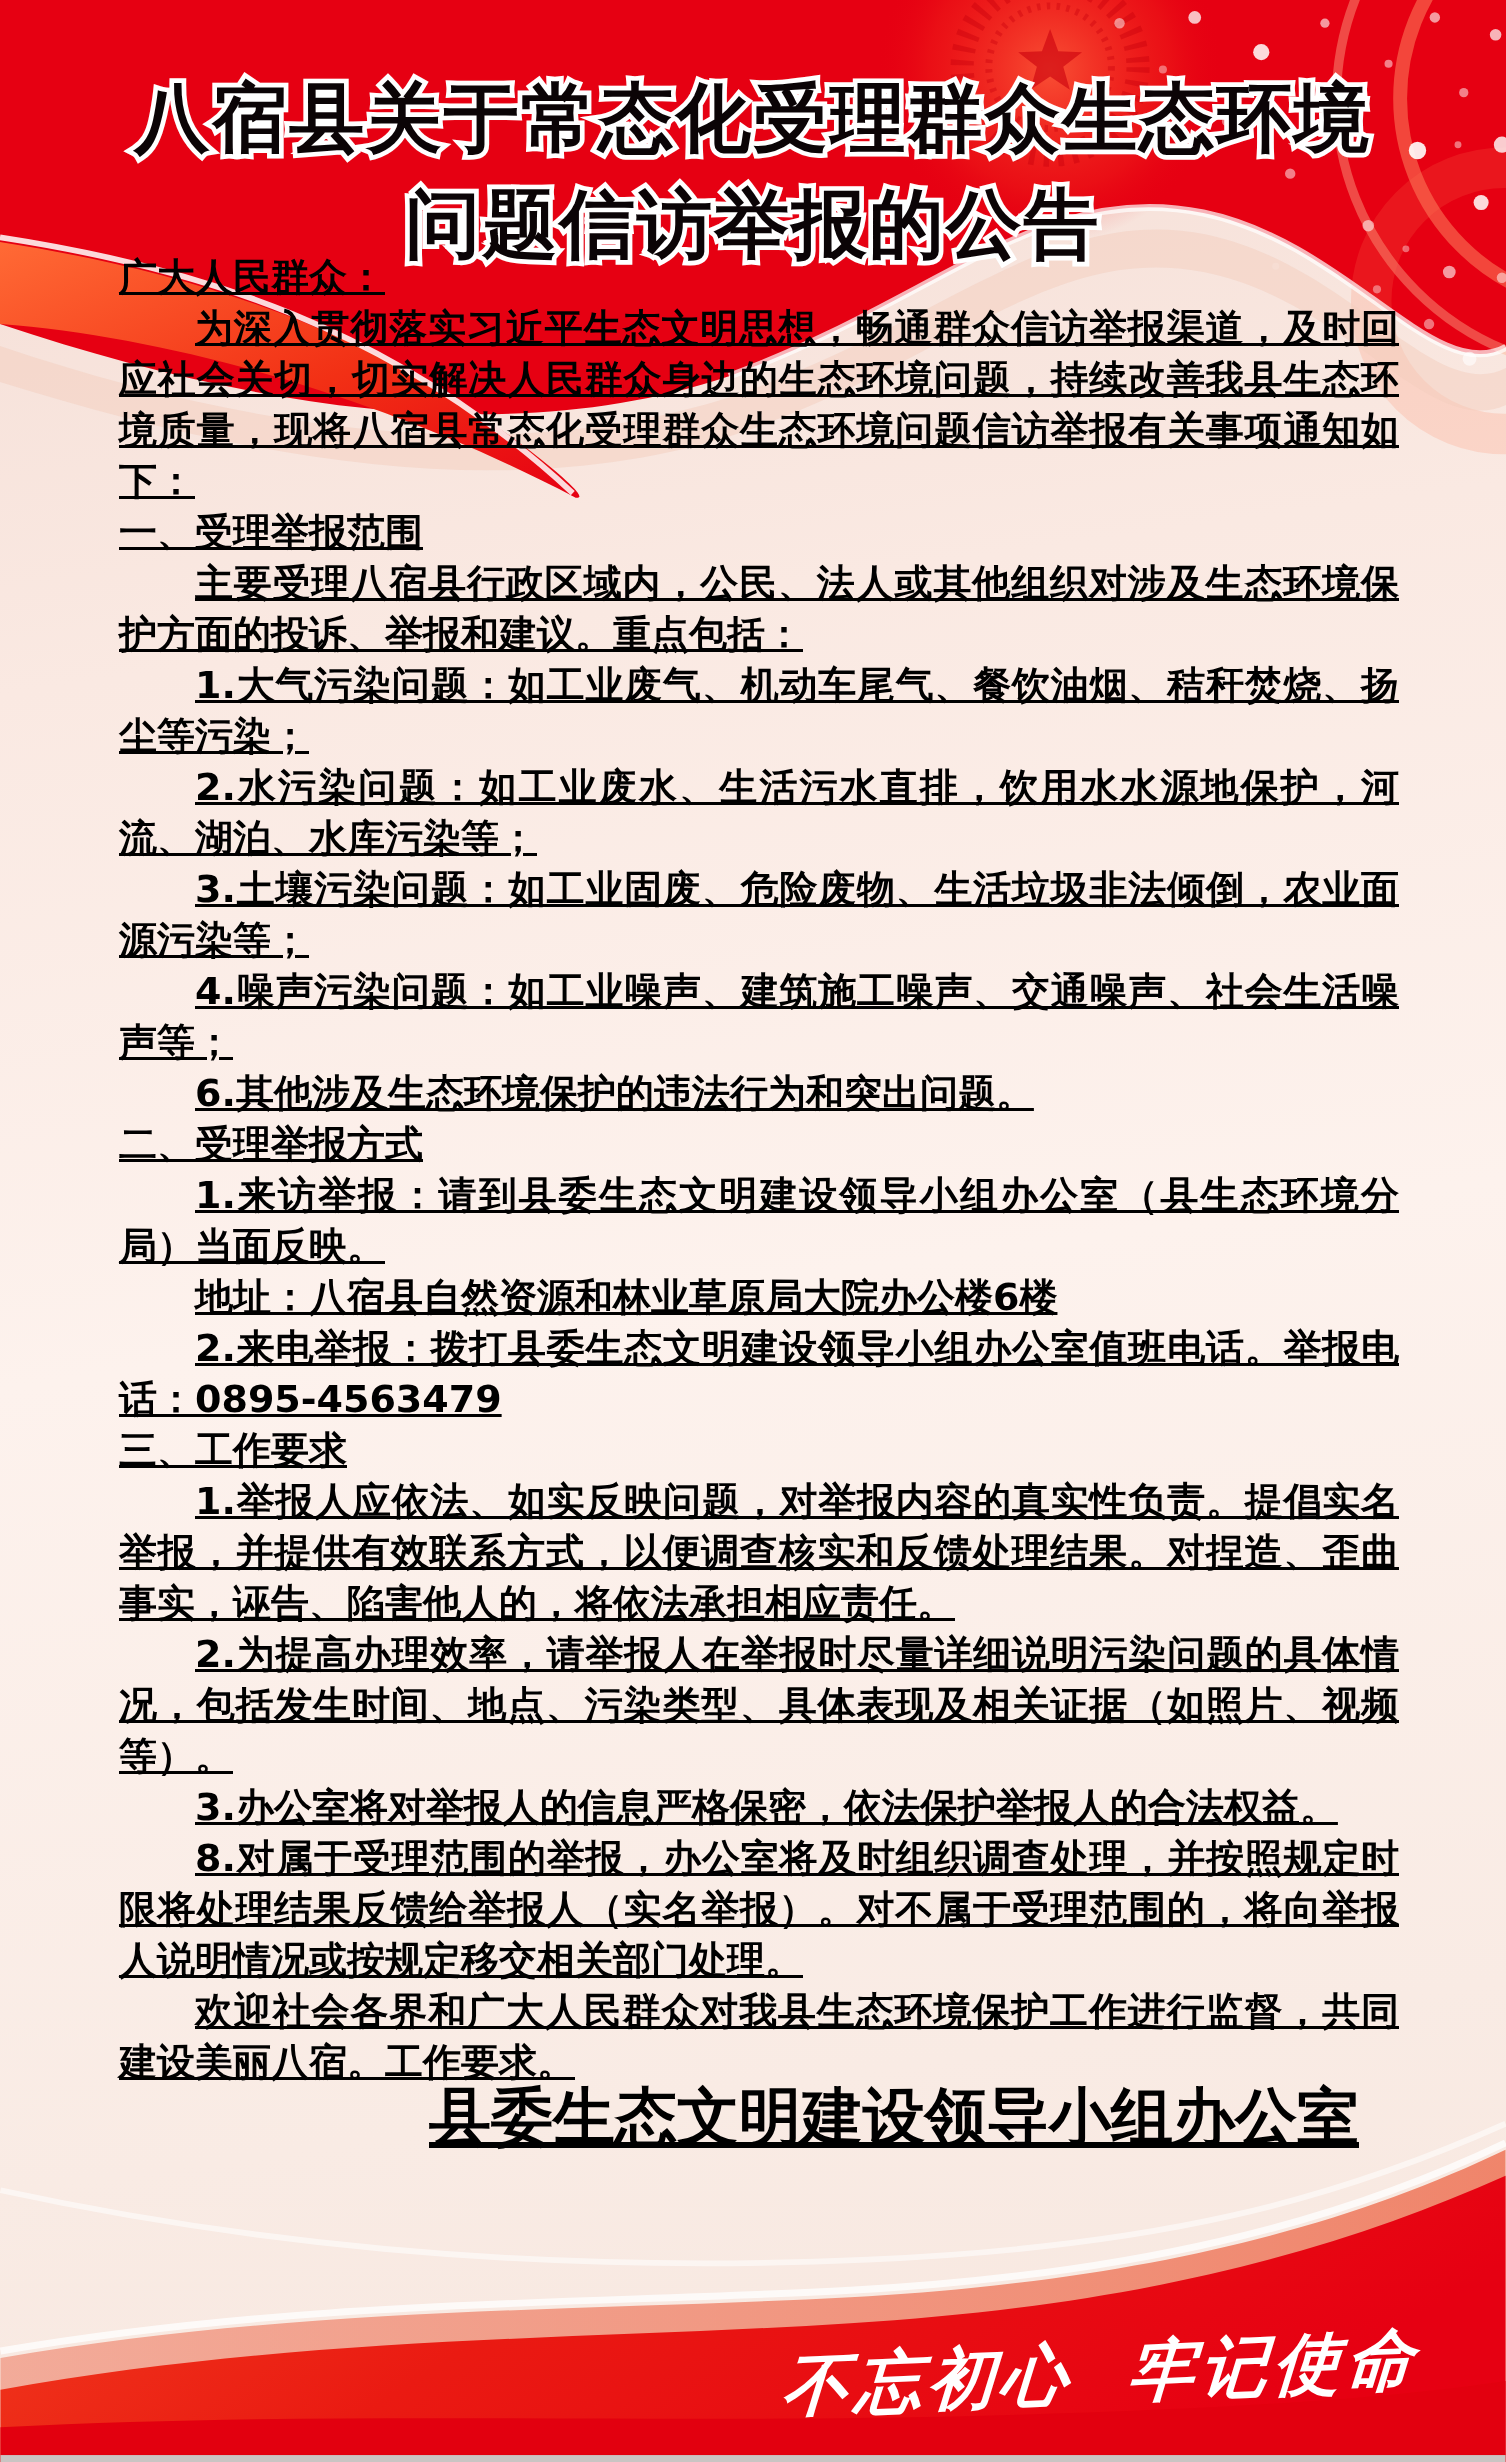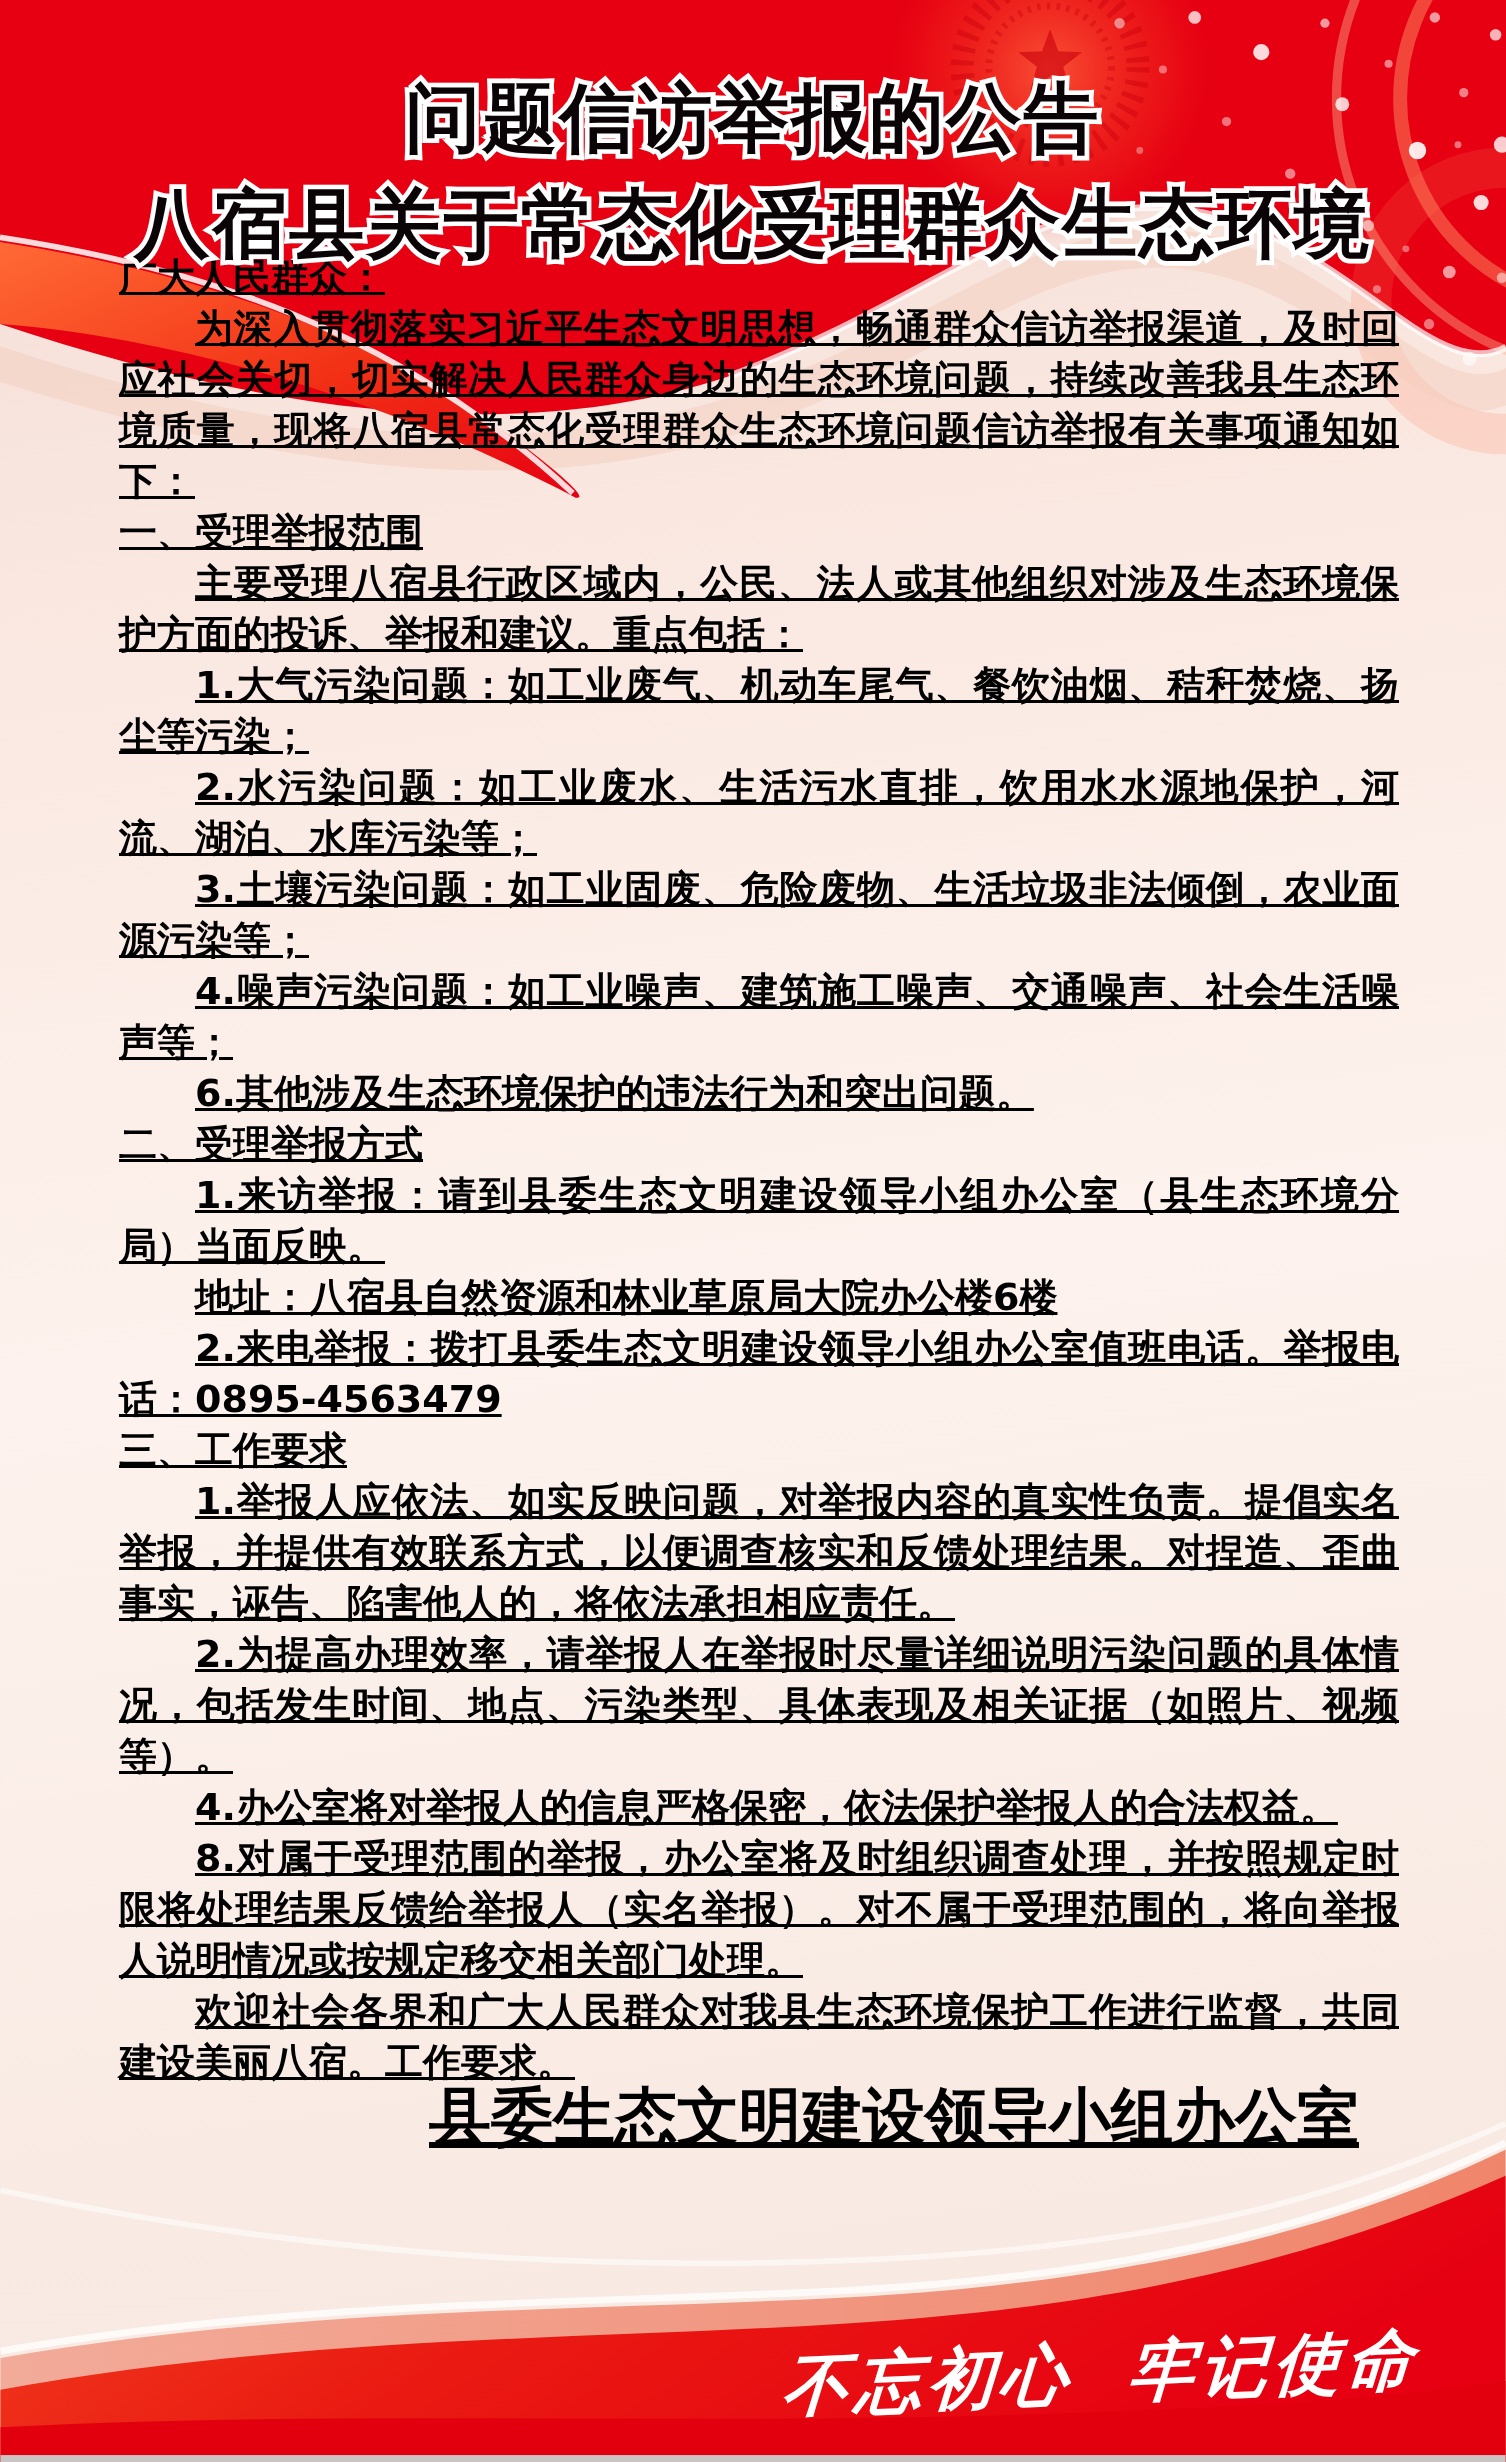--- a/index.html
+++ b/index.html
@@ -107,22 +107,22 @@
 
     <path d="M0,598 C420,740 870,812 1265,685 C1635,558 1815,352 2085,405 C2335,458 2480,700 2603,636 L2603,700 C2470,760 2330,520 2080,470 C1815,420 1650,620 1280,748 C880,880 420,790 0,660 Z" fill="#f3cdbd" opacity="0.5"></path>
 
     <path d="M1260,650 C1620,520 1800,310 2080,368 C2330,420 2480,668 2603,600" stroke="#ffffff" stroke-width="12" fill="none" opacity="0.7"></path>
 
     <path d="M0,418 C330,470 660,570 955,810 C1000,848 1010,862 995,860 C700,705 330,585 0,560 Z" fill="url(#ribbonGrad)"></path>
     <path d="M0,410 C340,462 680,565 990,852" stroke="#ffffff" stroke-width="10" fill="none" opacity="0.85"></path>
   </svg>
 
   <div class="title">
+    <div>八宿县关于常态化受理群众生态环境</div>
     <div>问题信访举报的公告</div>
-    <div>八宿县关于常态化受理群众生态环境</div>
   </div>
 
   <div class="content">
     <p class="flush">广大人民群众：</p>
     <p>为深入贯彻落实习近平生态文明思想，畅通群众信访举报渠道，及时回应社会关切，切实解决人民群众身边的生态环境问题，持续改善我县生态环境质量，现将八宿县常态化受理群众生态环境问题信访举报有关事项通知如下：</p>
 
     <p class="flush">一、受理举报范围</p>
     <p>主要受理八宿县行政区域内，公民、法人或其他组织对涉及生态环境保护方面的投诉、举报和建议。重点包括：</p>
     <p>1.大气污染问题：如工业废气、机动车尾气、餐饮油烟、秸秆焚烧、扬尘等污染；</p>
     <p>2.水污染问题：如工业废水、生活污水直排，饮用水水源地保护，河流、湖泊、水库污染等；</p>
@@ -131,21 +131,21 @@
     <p>6.其他涉及生态环境保护的违法行为和突出问题。</p>
 
     <p class="flush">二、受理举报方式</p>
     <p>1.来访举报：请到县委生态文明建设领导小组办公室（县生态环境分局）当面反映。</p>
     <p>地址：八宿县自然资源和林业草原局大院办公楼6楼</p>
     <p>2.来电举报：拨打县委生态文明建设领导小组办公室值班电话。举报电话：0895-4563479</p>
 
     <p class="flush">三、工作要求</p>
     <p>1.举报人应依法、如实反映问题，对举报内容的真实性负责。提倡实名举报，并提供有效联系方式，以便调查核实和反馈处理结果。对捏造、歪曲事实，诬告、陷害他人的，将依法承担相应责任。</p>
     <p>2.为提高办理效率，请举报人在举报时尽量详细说明污染问题的具体情况，包括发生时间、地点、污染类型、具体表现及相关证据（如照片、视频等）。</p>
-    <p>4.办公室将对举报人的信息严格保密，依法保护举报人的合法权益。</p>
+    <p>3.办公室将对举报人的信息严格保密，依法保护举报人的合法权益。</p>
     <p>8.对属于受理范围的举报，办公室将及时组织调查处理，并按照规定时限将处理结果反馈给举报人（实名举报）。对不属于受理范围的，将向举报人说明情况或按规定移交相关部门处理。</p>
 
     <p>欢迎社会各界和广大人民群众对我县生态环境保护工作进行监督，共同建设美丽八宿。工作要求。</p>
 
     <p class="signature">县委生态文明建设领导小组办公室</p>
   </div>
 
   <svg class="footer-art" width="1506" height="451" viewBox="0 0 2603 780">
     <defs>
       <linearGradient id="redWaveGrad" x1="0%" y1="0%" x2="100%" y2="30%">

